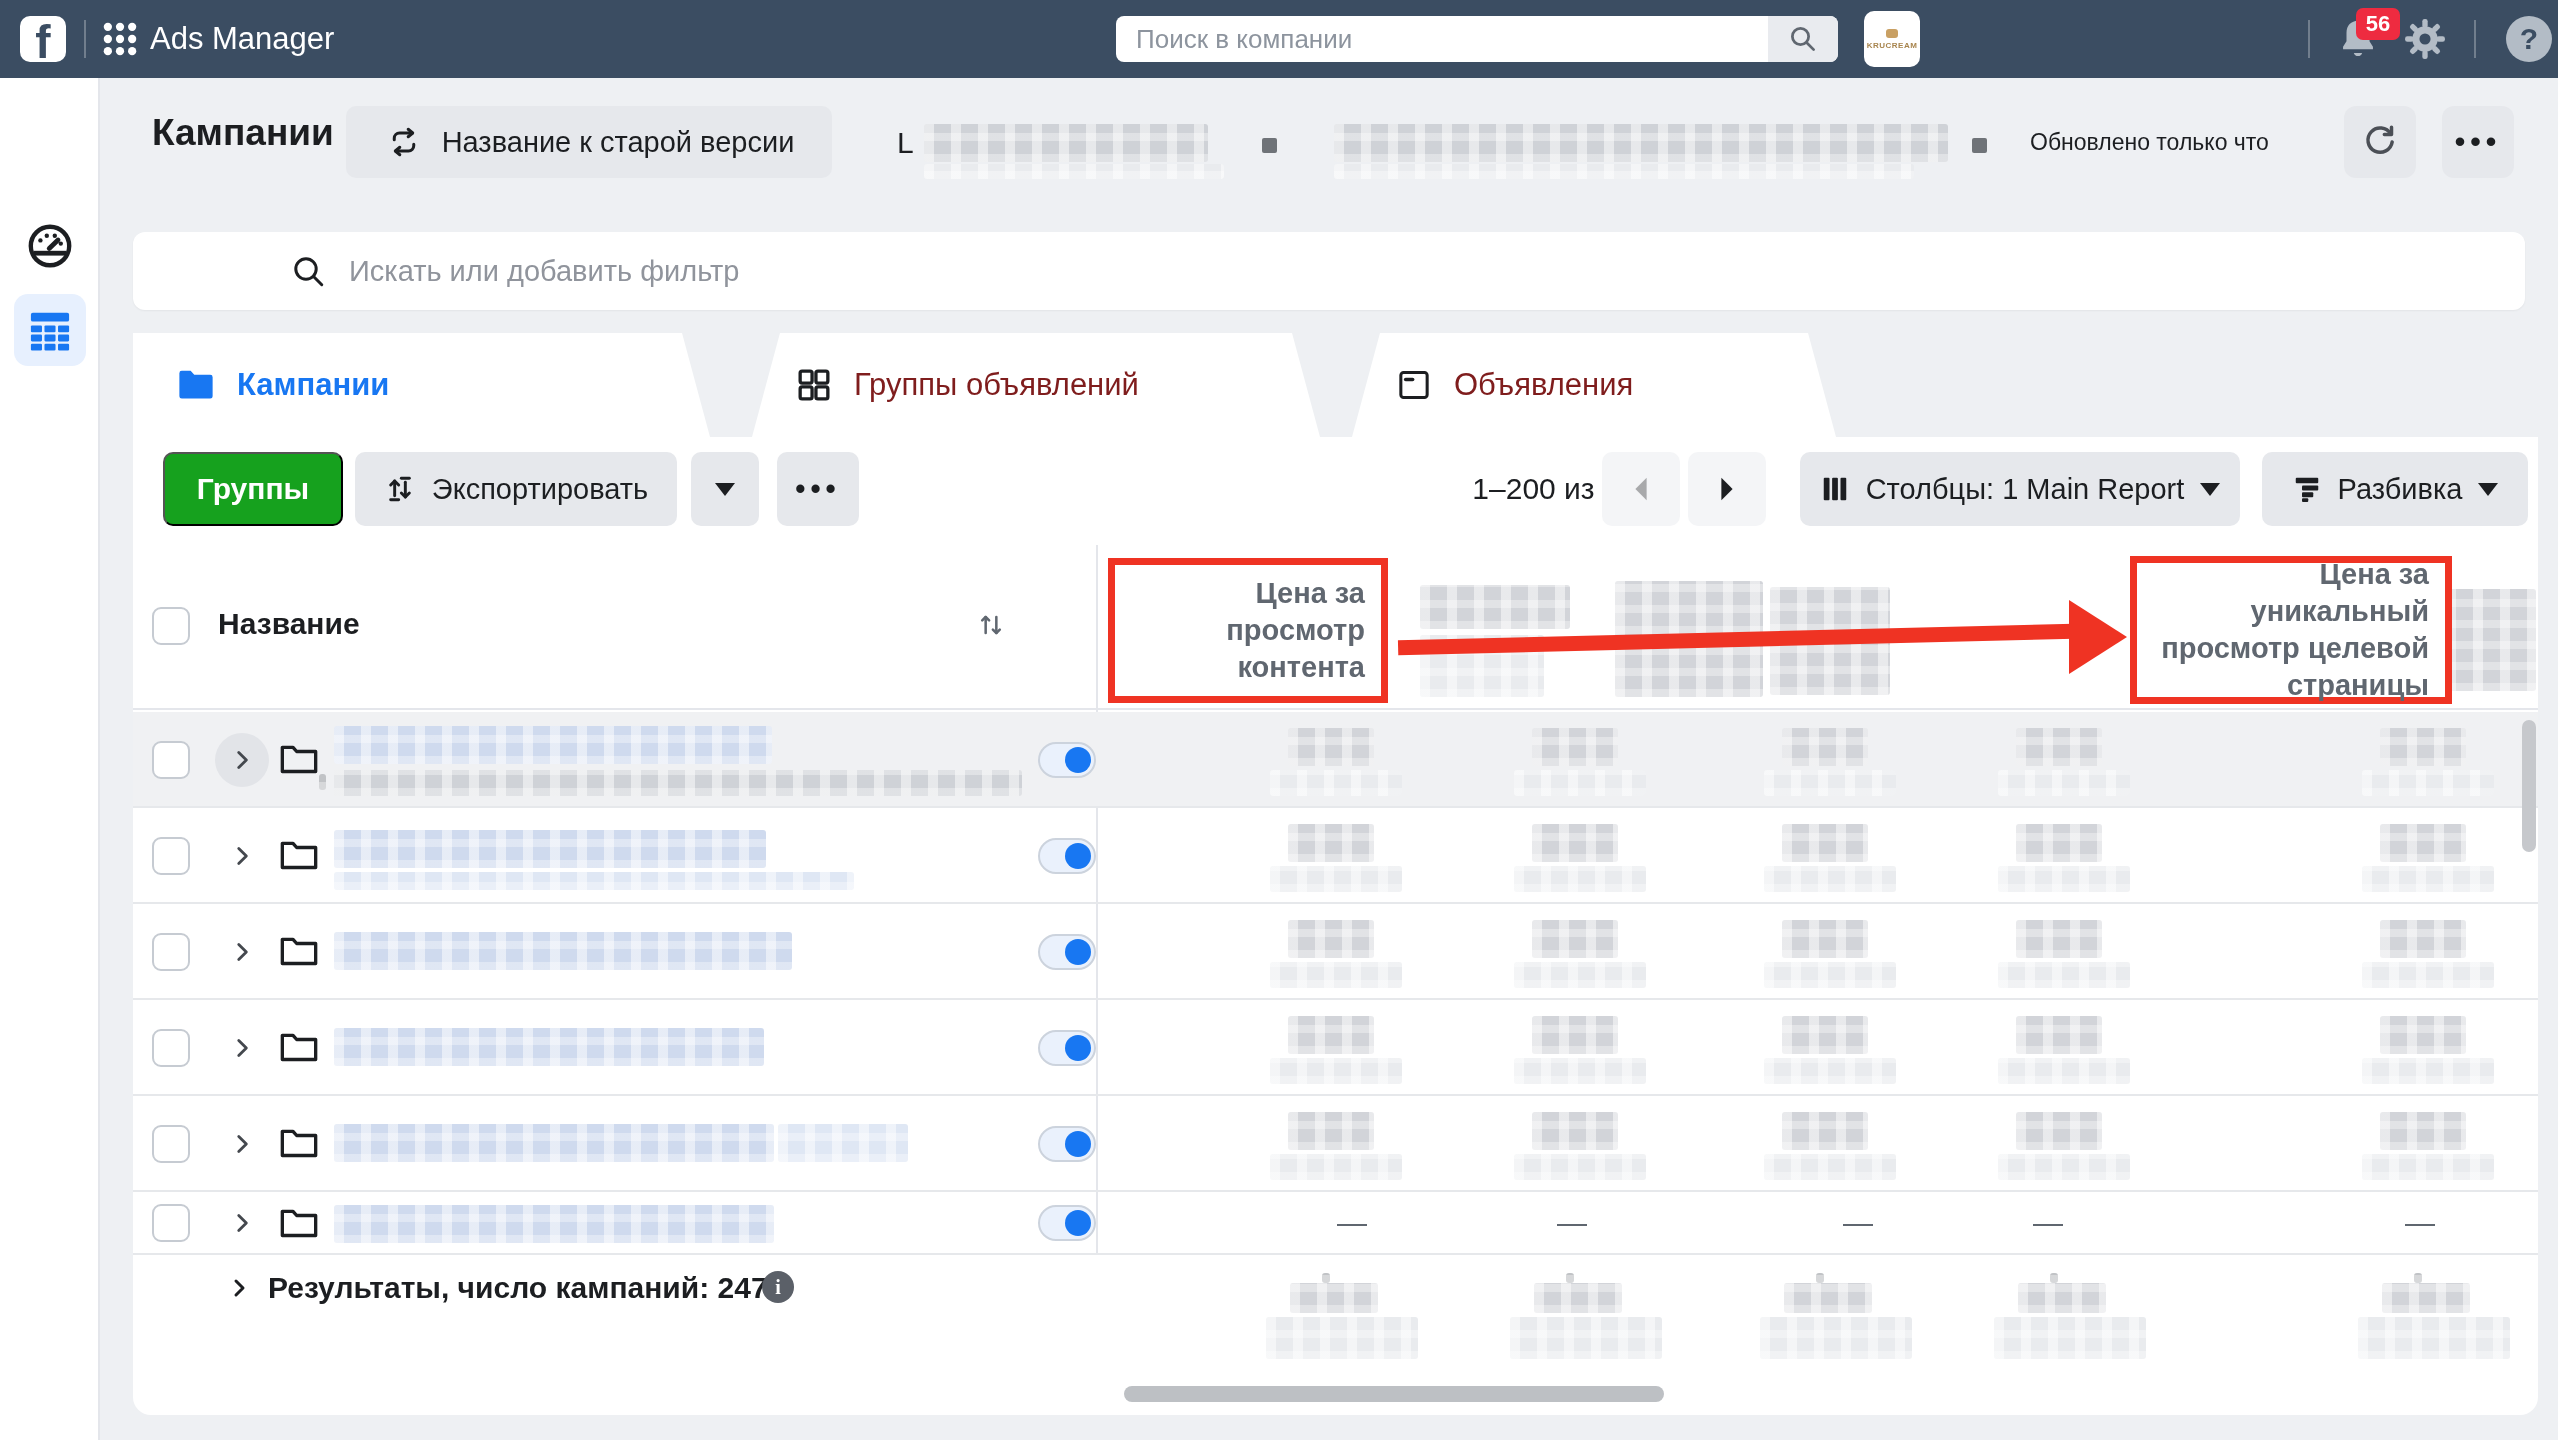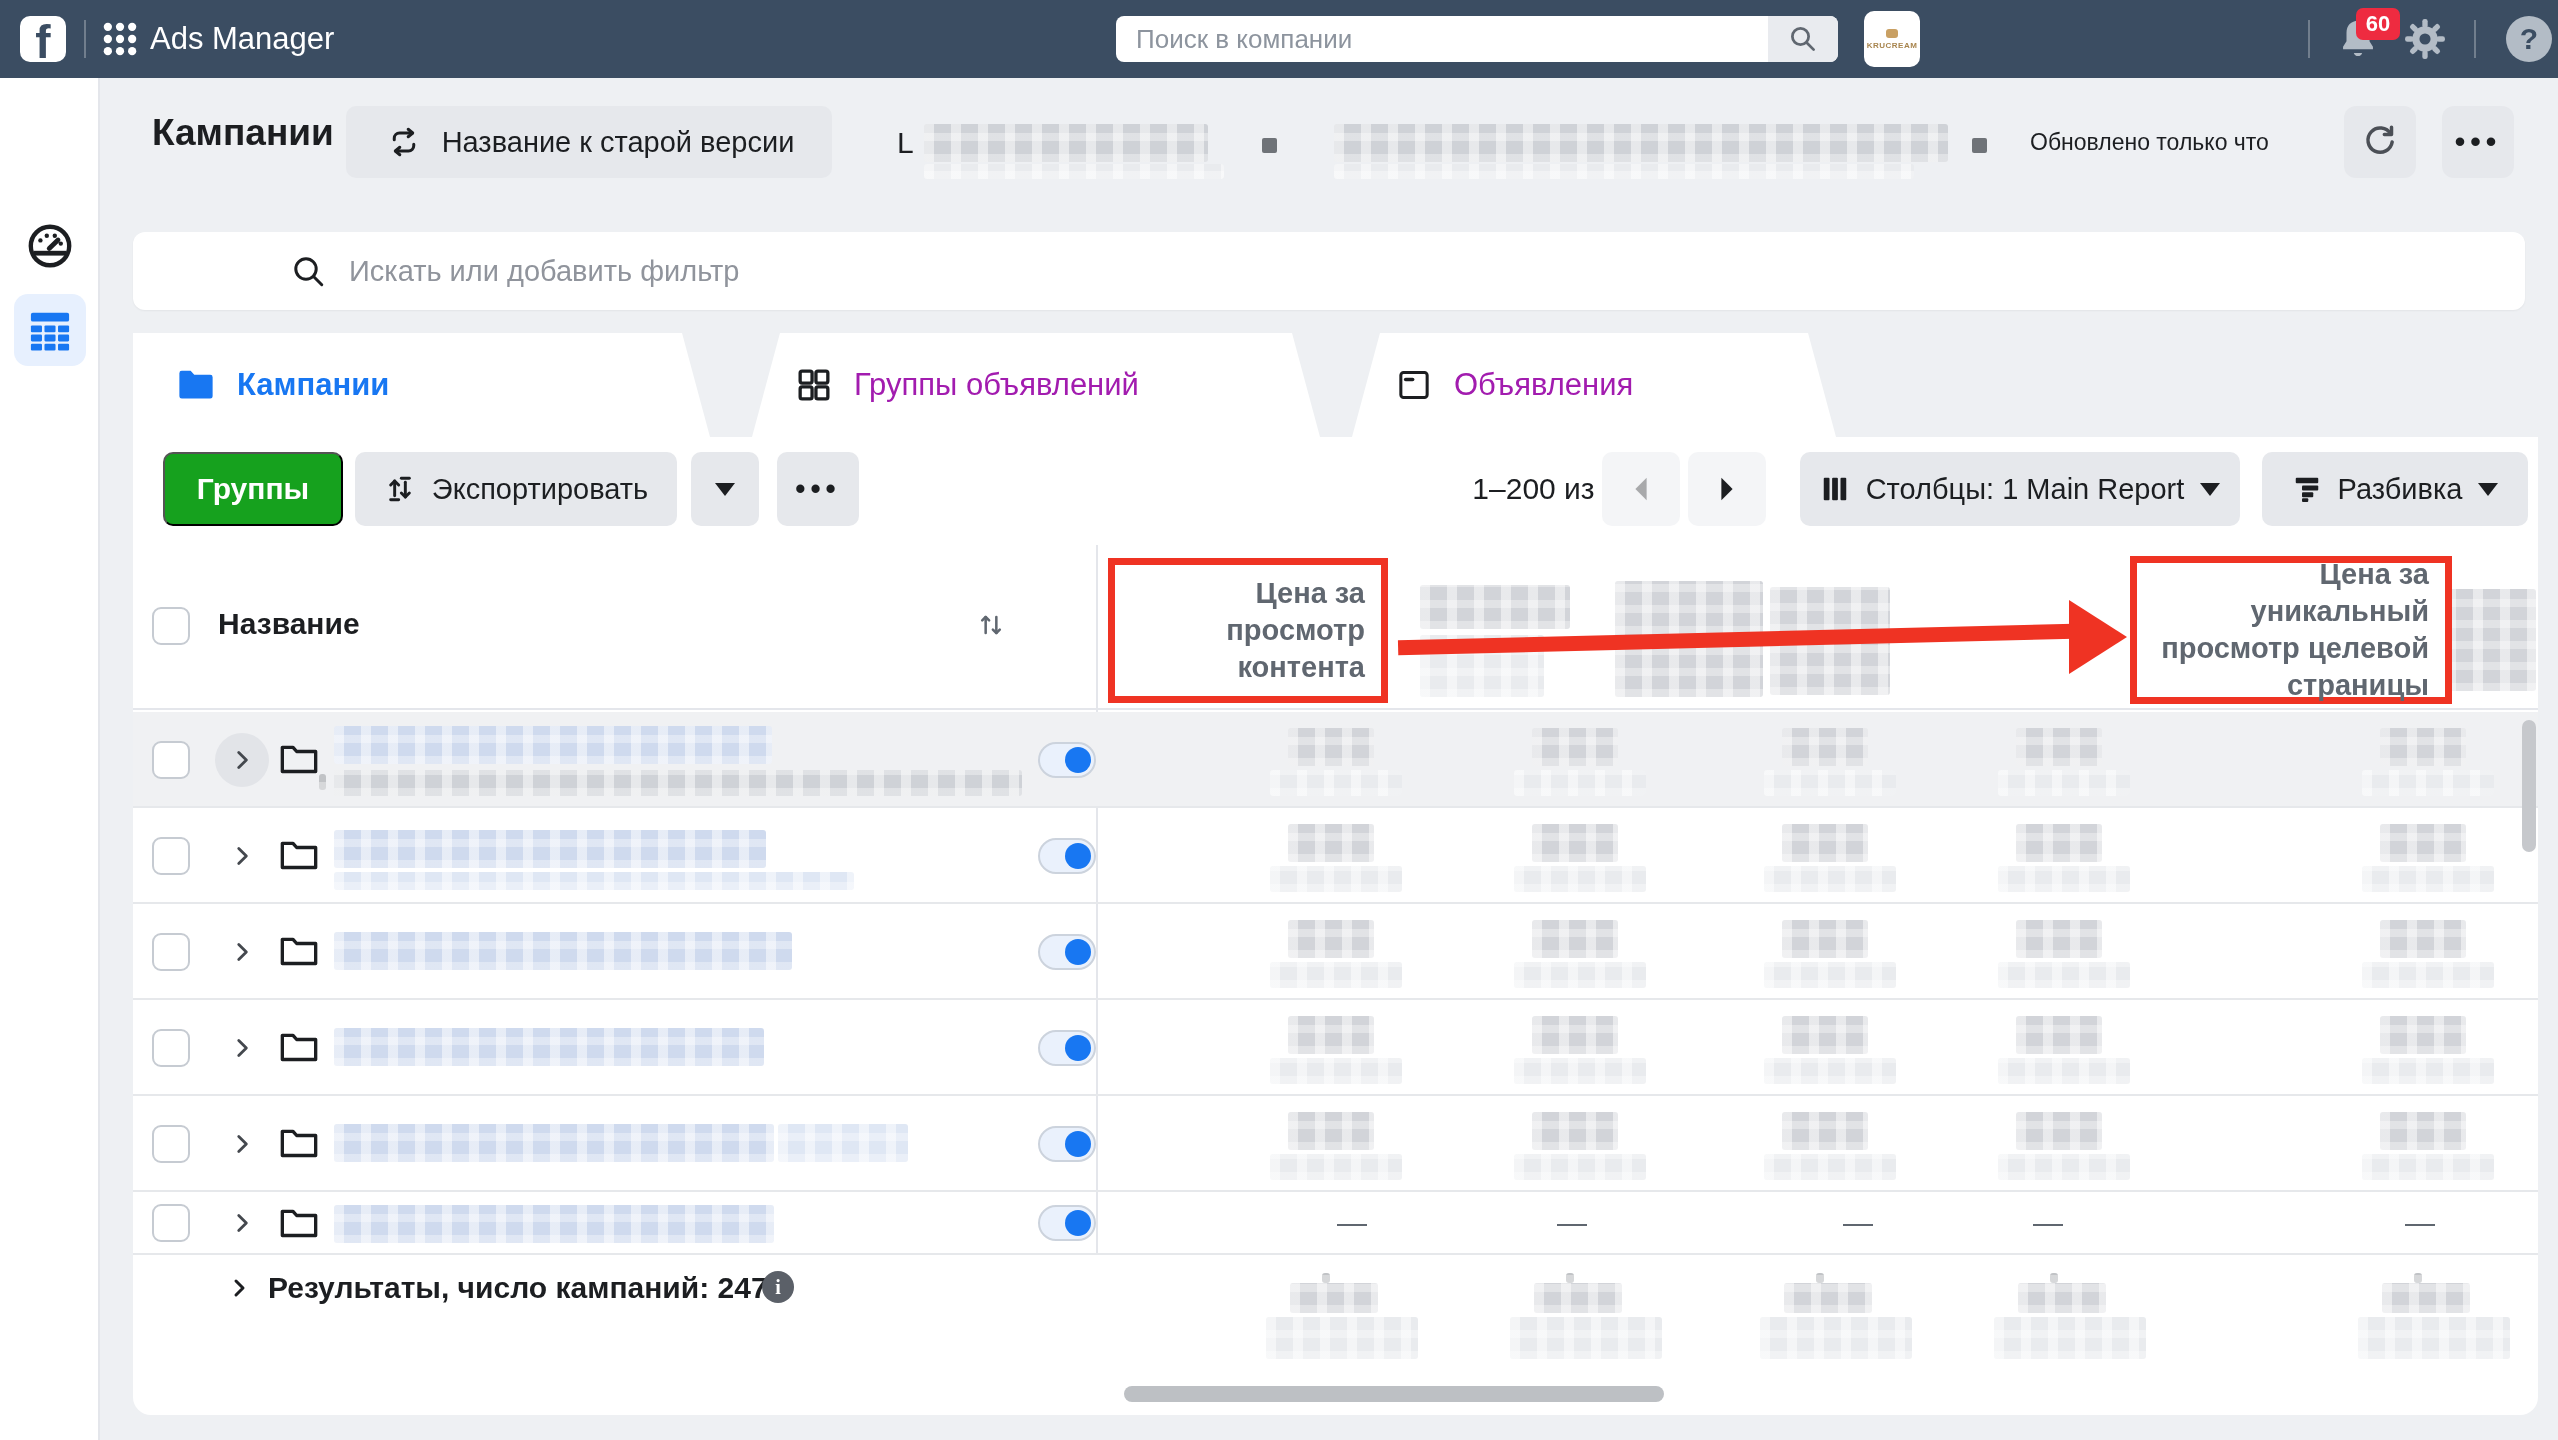--- a/index.html
+++ b/index.html
@@ -52,21 +52,21 @@
 
   
   .filter-bar { position:absolute; left:133px; top:232px; width:2392px; height:78px; background:#fff; border-radius:12px; box-shadow:0 1px 2px rgba(0,0,0,.05); }
   .filter-bar input { position:absolute; left:216px; top:0; height:78px; width:1400px; border:none; outline:none; font-size:29px; color:#1c1e21; font-family:inherit; background:transparent; }
   .filter-bar input::placeholder { color:#90949c; }
 
   
   .tab { position:absolute; top:333px; height:104px; background:#fff; display:flex; align-items:center; gap:22px; padding-left:44px; }
   .tab-1 { clip-path:polygon(0 0,calc(100% - 28px) 0,100% 100%,0 100%); }
   .tab-n { clip-path:polygon(28px 0,calc(100% - 28px) 0,100% 100%,0 100%); }
-  .tab .lbl { font-size:31px; color:#a21caf; }
+  .tab .lbl { font-size:31px; color:#7f1d1d; }
   .tab.active .lbl { color:#1877f2; font-weight:bold; }
 
   
   .card { position:absolute; left:133px; top:437px; width:2405px; height:978px; background:#fff; border-radius:0 0 18px 18px; }
   .btn-green { position:absolute; left:30px; top:15px; width:180px; height:74px; background:#16a11e; border-radius:10px; color:#fff; font-size:30px; font-weight:bold; display:flex; align-items:center; justify-content:center; cursor:pointer; }
   .tbtn { position:absolute; top:15px; height:74px; border-radius:10px; font-size:29px; gap:16px; }
   .pag-range { position:absolute; left:1262px; top:15px; width:258px; height:74px; display:flex; align-items:center; justify-content:flex-end; font-size:30px; color:#1c1e21; }
   .pg-prev { background:#f4f5f7; }
   .pg-prev svg { opacity:.35; }
 
@@ -144,21 +144,21 @@
     <div class="tb-divider" style="left:2308px;"></div>
 
     <div class="tb-ic" style="left:2330px; width:56px;">
       <svg width="46" height="46" viewBox="0 0 24 24">
           <g fill="#b3bcc6">
             <path d="M12 2.5c-3.6 0-6 2.6-6 6.2v4.5L4.2 16v1.3h15.6V16L18 13.2V8.7c0-3.6-2.4-6.2-6-6.2z"></path>
             <path d="M9.8 19.3a2.3 2.3 0 0 0 4.4 0z"></path>
           </g>
         </svg>
     </div>
-    <div class="badge">60</div>
+    <div class="badge">56</div>
 
     <div class="tb-ic" style="left:2398px; width:54px;">
       <svg width="46" height="46" viewBox="0 0 24 24">
         <g fill="#b3bcc6">
           <rect x="10.6" y="1.6" width="2.8" height="4.4" rx="1.2"></rect>
             <rect x="10.6" y="18" width="2.8" height="4.4" rx="1.2"></rect>
           <rect x="10.6" y="1.6" width="2.8" height="4.4" rx="1.2" transform="rotate(45 12 12)"></rect>
             <rect x="10.6" y="18" width="2.8" height="4.4" rx="1.2" transform="rotate(45 12 12)"></rect>
           <rect x="10.6" y="1.6" width="2.8" height="4.4" rx="1.2" transform="rotate(90 12 12)"></rect>
             <rect x="10.6" y="18" width="2.8" height="4.4" rx="1.2" transform="rotate(90 12 12)"></rect>

